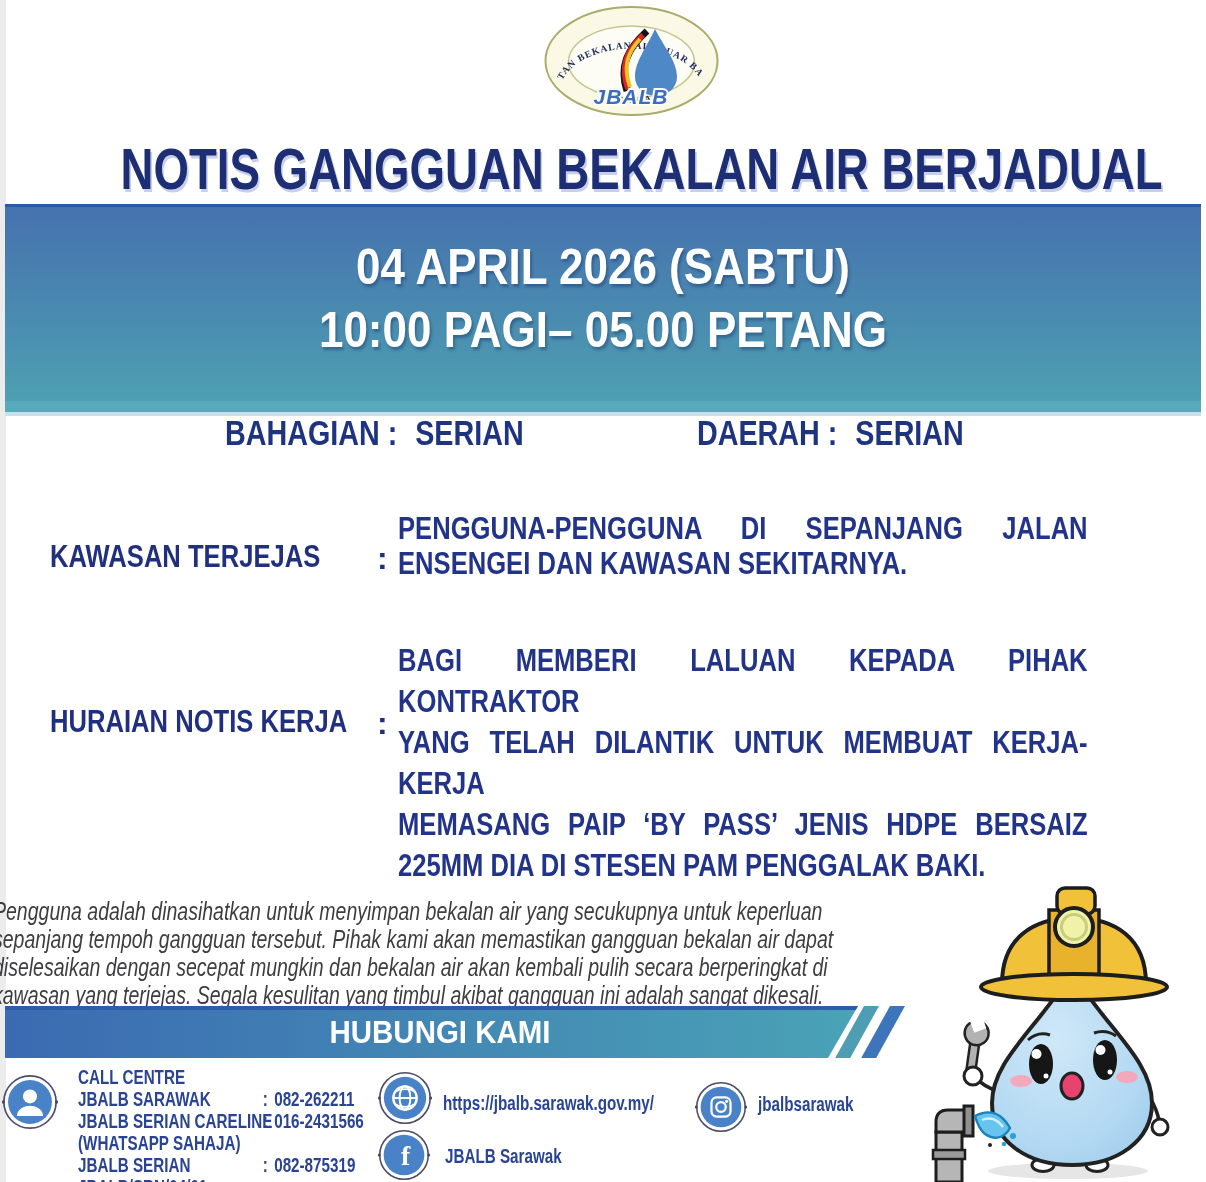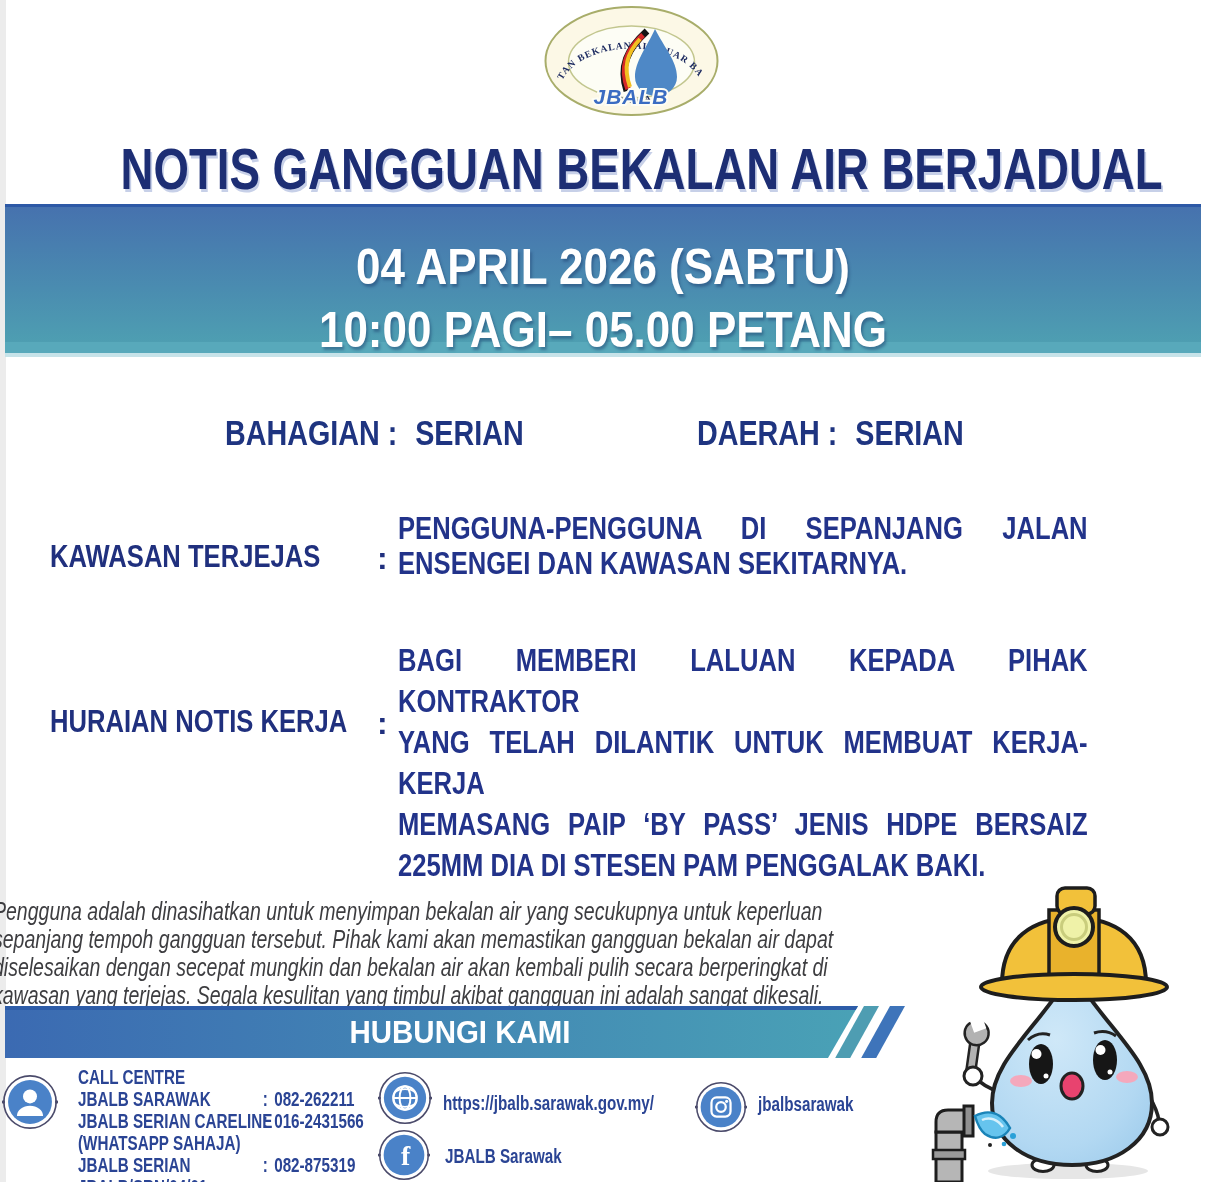--- a/index.html
+++ b/index.html
@@ -3,21 +3,21 @@
 <meta charset="utf-8">
 <style>
   html,body{margin:0;padding:0;background:#fff;}
   .page{position:relative;width:1206px;height:1182px;background:#ffffff;overflow:hidden;
         font-family:"Liberation Sans", sans-serif;}
   .abs{position:absolute;}
   .edge-left{left:0;top:0;width:6px;height:1182px;background:#ececec;}
   .title{left:0;top:136px;width:1206px;text-align:center;font-size:57px;font-weight:bold;
          color:#1d2e74;white-space:nowrap;transform:scaleX(0.80);transform-origin:center top;
          text-shadow:2px 3px 0 rgba(130,150,205,0.45);letter-spacing:0;}
-  .sched{left:5px;top:204px;width:1196px;height:153px;
+  .sched{left:5px;top:204px;width:1196px;height:212px;
          background:linear-gradient(180deg,#4671ae 0%,#4a8cb0 55%,#4fa3b2 100%);
          box-shadow:inset 0 3px 0 #2d59a6, inset 0 -4px 0 #c6e3e9, inset 0 -15px 0 #58a9bb;}
   .sched-line{position:absolute;left:0;width:100%;text-align:center;font-size:50px;font-weight:bold;
          color:#ffffff;white-space:nowrap;transform:scaleX(0.88);transform-origin:center top;
          text-shadow:2px 3px 3px rgba(25,55,105,0.45);}
   .region{top:413px;font-size:35px;font-weight:bold;color:#1e3480;white-space:nowrap;
          transform:scaleX(0.82);transform-origin:left top;}
   .region .gap{display:inline-block;width:22px;}
   .dlabel{left:50px;font-size:32px;font-weight:bold;color:#20307e;white-space:nowrap;
          transform:scaleX(0.80);transform-origin:left top;}
@@ -28,21 +28,21 @@
   .jline{text-align:justify;text-align-last:justify;}
   .lline{text-align:left;}
   .k-lines .ln{line-height:35px;}
   .h-lines .ln{line-height:41px;}
   .advisory{left:-7px;top:897px;width:1110px;transform:scaleX(0.78);transform-origin:left top;
          font-size:25px;font-style:italic;color:#3d3d40;}
   .advisory .ln{line-height:28px;white-space:nowrap;}
   .hubungi{left:5px;top:1006px;width:870px;height:52px;
          background:linear-gradient(90deg,#3b6ab2 0%,#4aa4b6 100%);
          clip-path:polygon(0 0,853px 0,823px 100%,0 100%);
-         box-shadow:inset 0 4px 0 #2d5ca8;padding-left:20px;}
+         box-shadow:inset 0 4px 0 #2d5ca8;}
   .hubungi-text{width:870px;height:52px;line-height:54px;text-align:center;font-size:31px;
          font-weight:bold;color:#ffffff;transform:scaleX(0.95);transform-origin:center top;}
   .stripe{top:1006px;width:15px;height:52px;transform:skewX(-29deg);transform-origin:left top;}
   .stripe1{left:864px;background:#4e9db2;}
   .stripe2{left:890px;background:#3e74ba;}
   .contacts{left:78px;top:1066px;width:430px;transform:scaleX(0.78);transform-origin:left top;
          font-size:19.5px;font-weight:bold;color:#2a4494;}
   .c-row{line-height:22px;white-space:nowrap;}
   .c-name{display:inline-block;width:237px;}
   .c-sep{display:inline-block;margin-right:8px;}

